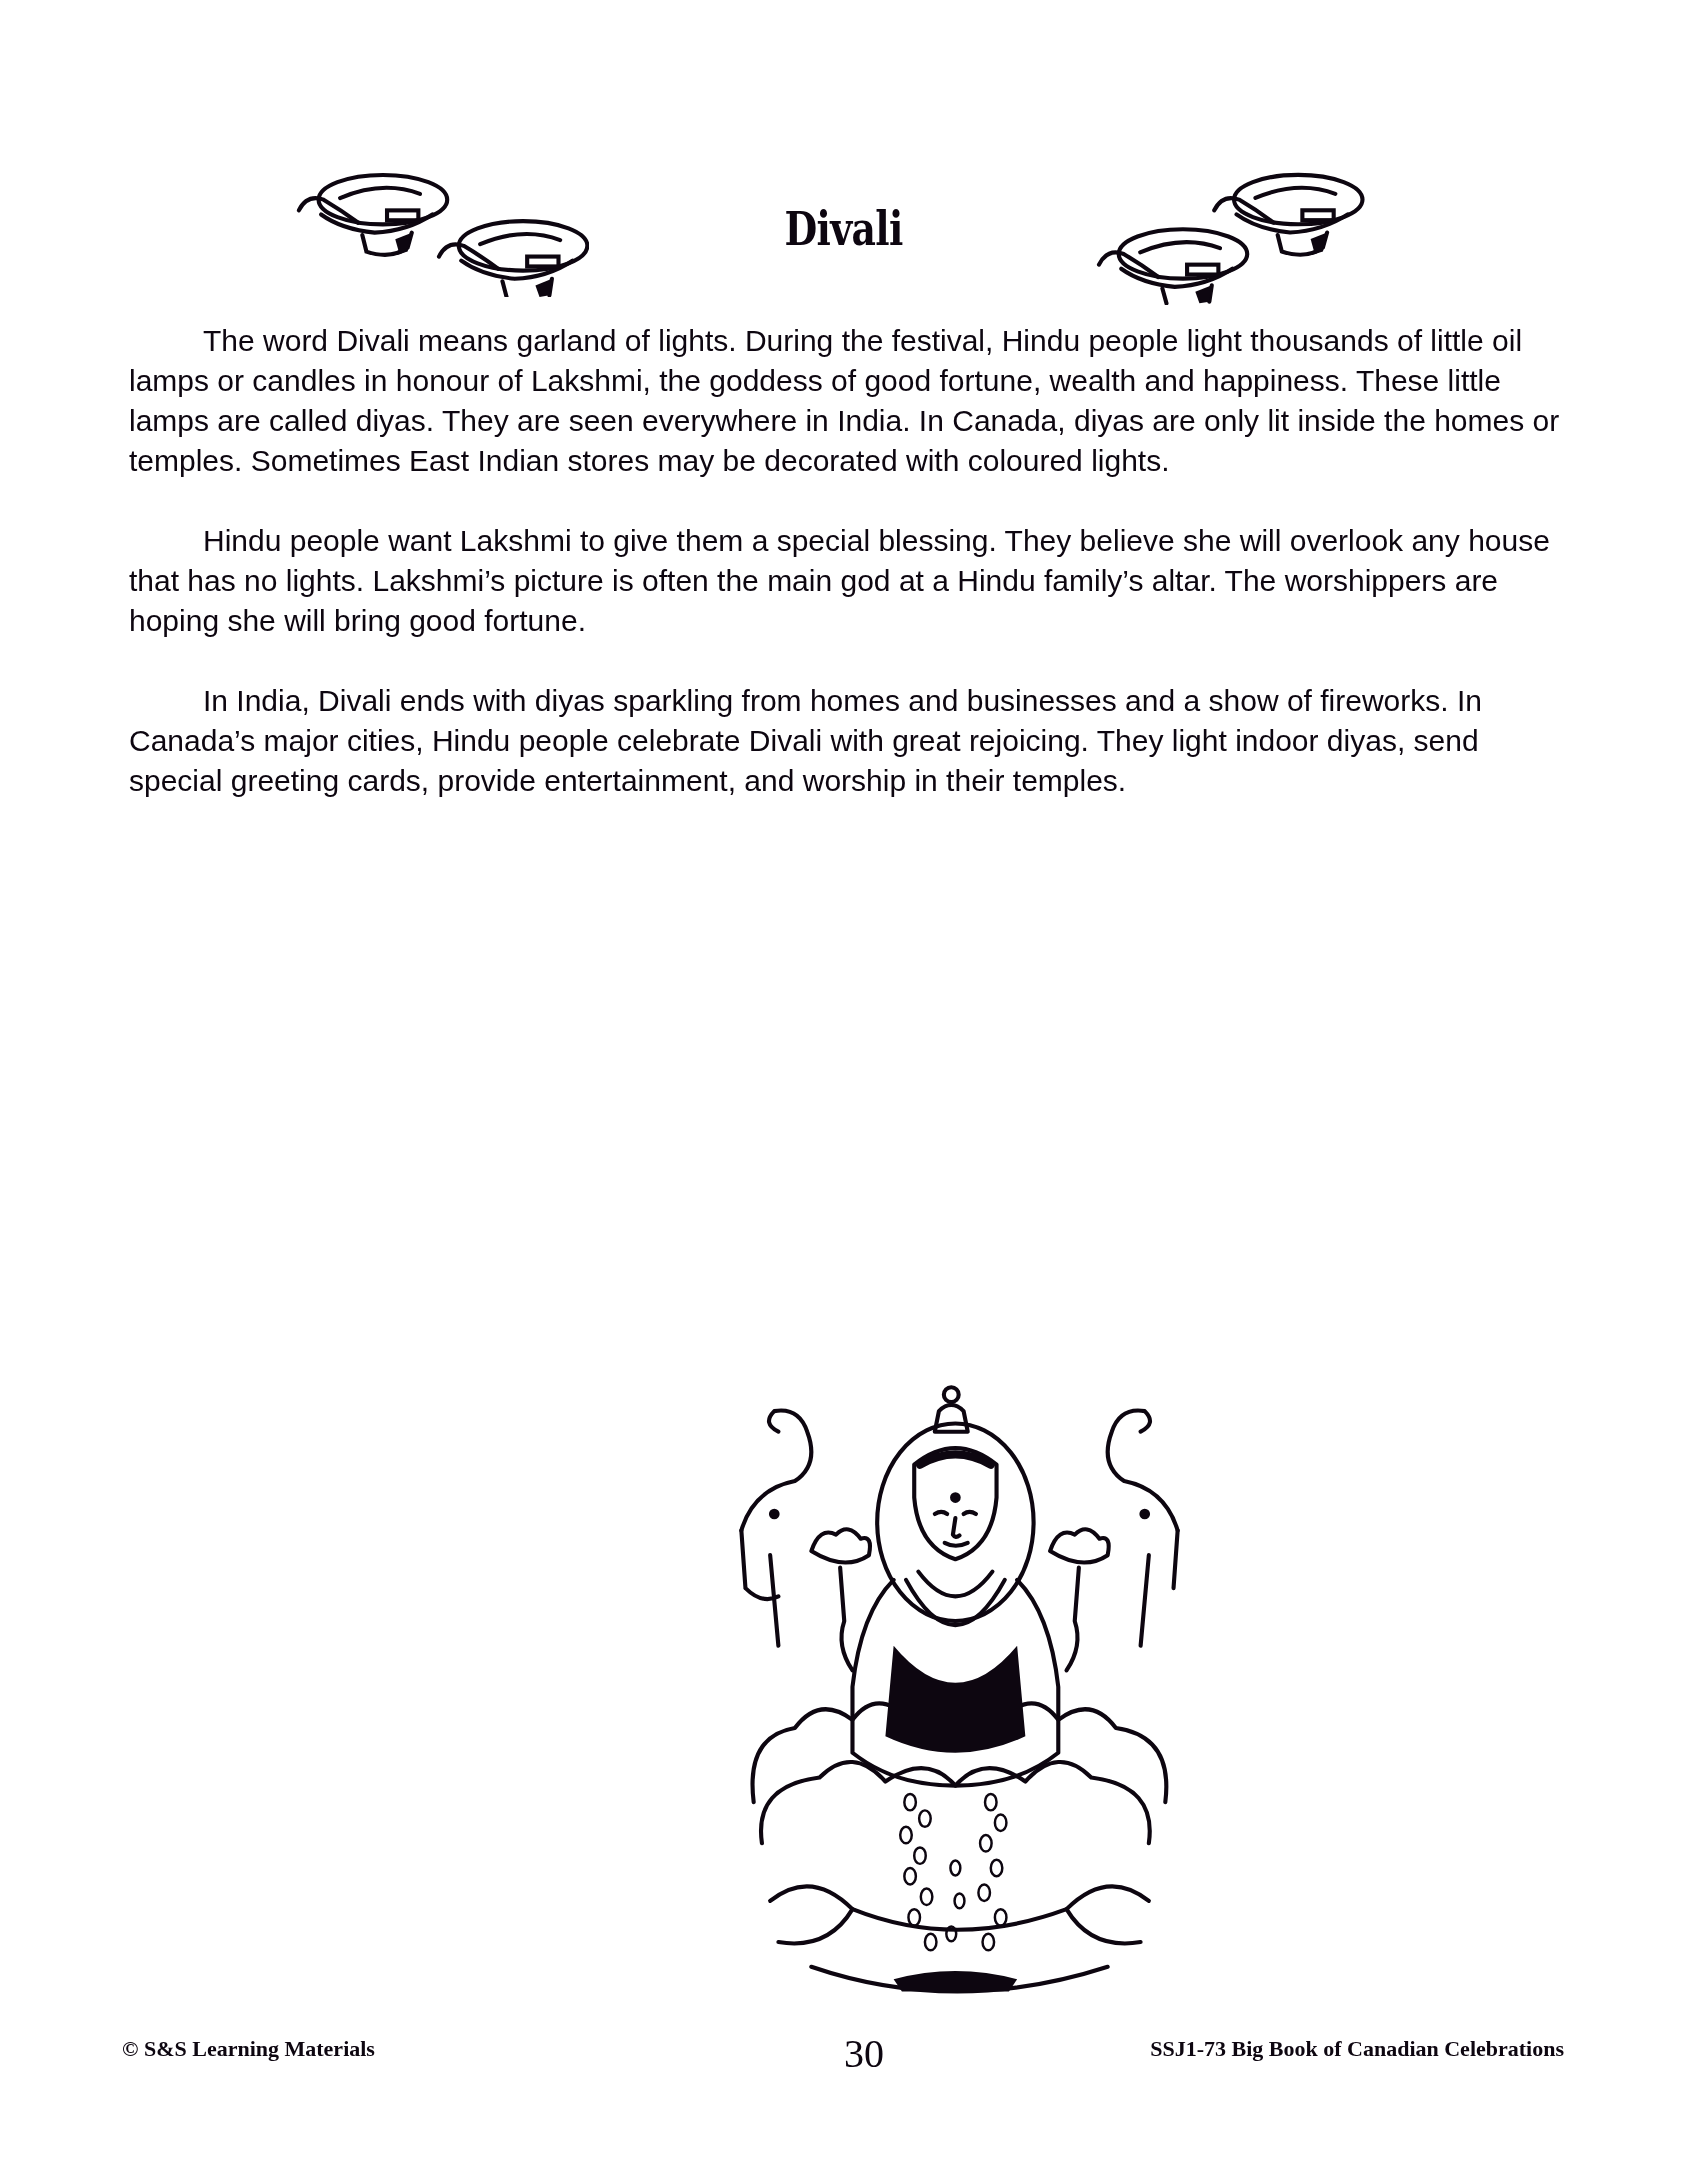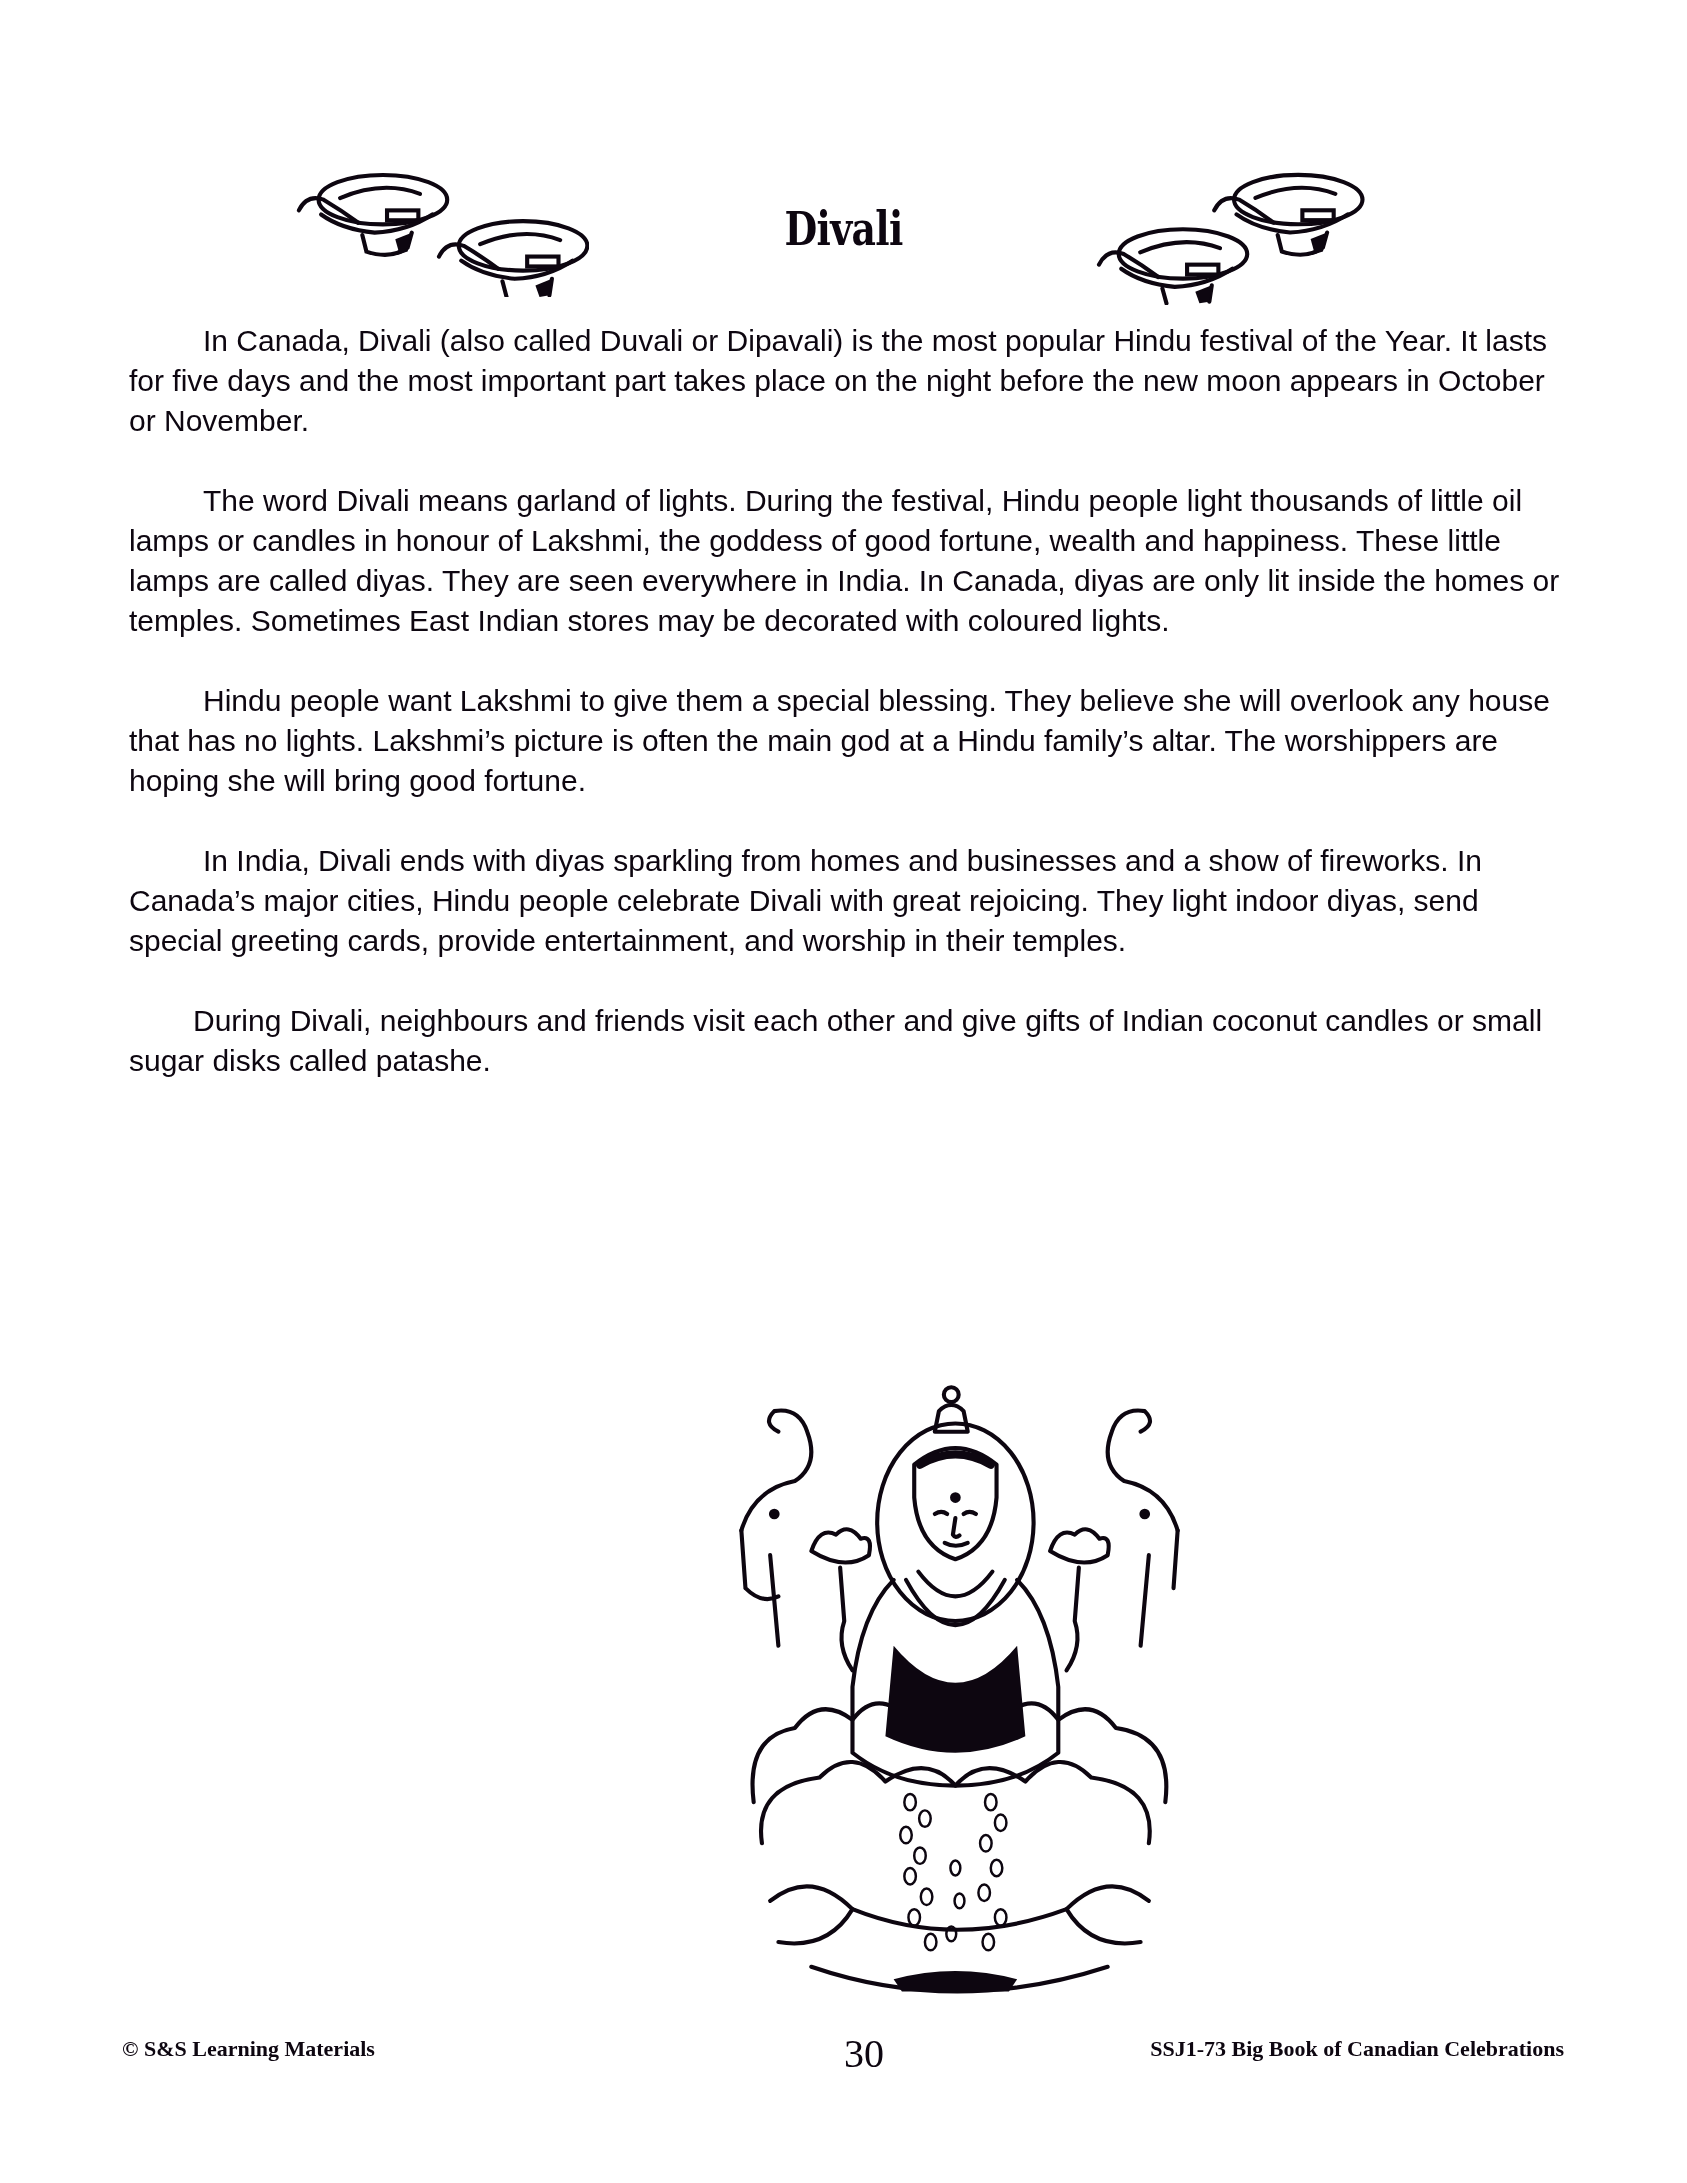--- a/index.html
+++ b/index.html
@@ -72,25 +72,23 @@
       <path d="M90 150 L95 168"></path>
       <path d="M150 146 L147 166"></path>
       <path d="M13 121 Q23 101 43 108 Q65 121 85 136"></path>
       <rect x="120" y="121" width="38" height="12"></rect>
     </g>
     <path d="M270 90 L290 82 L285 105 L275 108 Z" fill="#0d0610"></path>
     <path d="M130 154 L150 146 L147 166 L135 168 Z" fill="#0d0610"></path>
   </svg>
 
   <div class="body-text">
-    <p class="para">In Canada, Divali (also called Duvali or Dipavali) is the most popular Hindu festival of the Year.  It lasts for five days and the most important part takes place on the night before the new moon appears in October or November.</p>
     <p class="para">The word Divali means garland of lights.  During the festival, Hindu people light thousands of little oil lamps or candles in honour of Lakshmi, the goddess of good fortune, wealth and happiness.  These little lamps are called diyas.  They are seen everywhere in India.  In Canada, diyas are only lit inside the homes or temples.  Sometimes East Indian stores may be decorated with coloured lights.</p>
     <p class="para">Hindu people want Lakshmi to give them a special blessing.  They believe she will overlook any house that has no lights.  Lakshmi’s picture is often the main god at a Hindu family’s altar. The worshippers are hoping she will bring good fortune.</p>
     <p class="para">In India, Divali ends with diyas sparkling from homes and businesses and a show of fireworks. In Canada’s major cities, Hindu people celebrate Divali with great rejoicing.  They light indoor diyas, send special greeting cards, provide entertainment, and worship in their temples.</p>
-    <p class="para last">During Divali, neighbours and friends visit each other and give gifts of Indian coconut candles or small sugar disks called patashe.</p>
   </div>
 
   <svg class="illustration" viewBox="0 0 560 770">
     <g fill="none" stroke="#0d0610" stroke-width="5" stroke-linecap="round" stroke-linejoin="round">
 
       <circle cx="270" cy="25" r="9"></circle>
       <path d="M255 45 Q270 30 285 45 L290 70 L250 70 Z"></path>
 
       <ellipse cx="275" cy="180" rx="95" ry="120"></ellipse>
 

